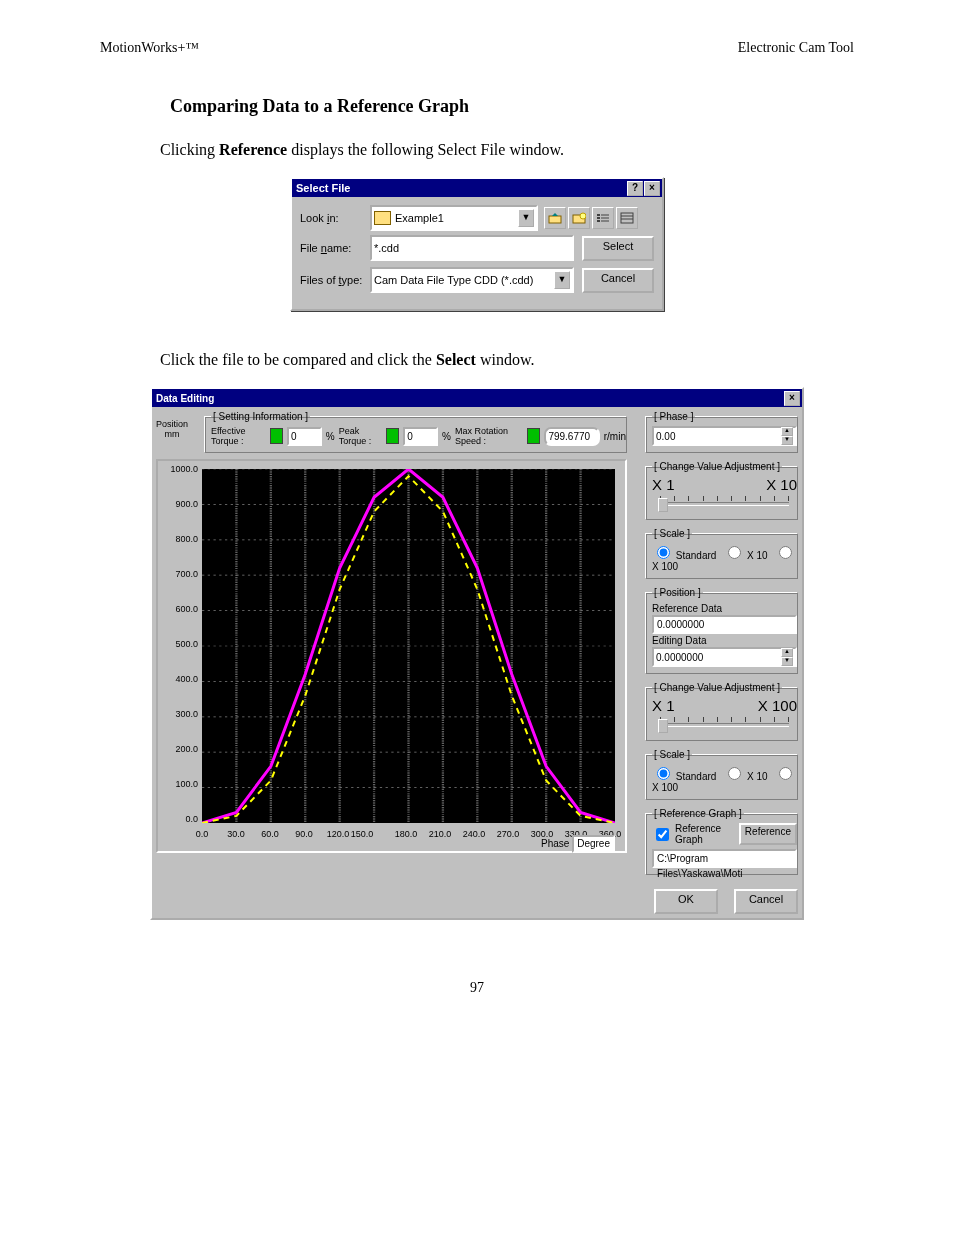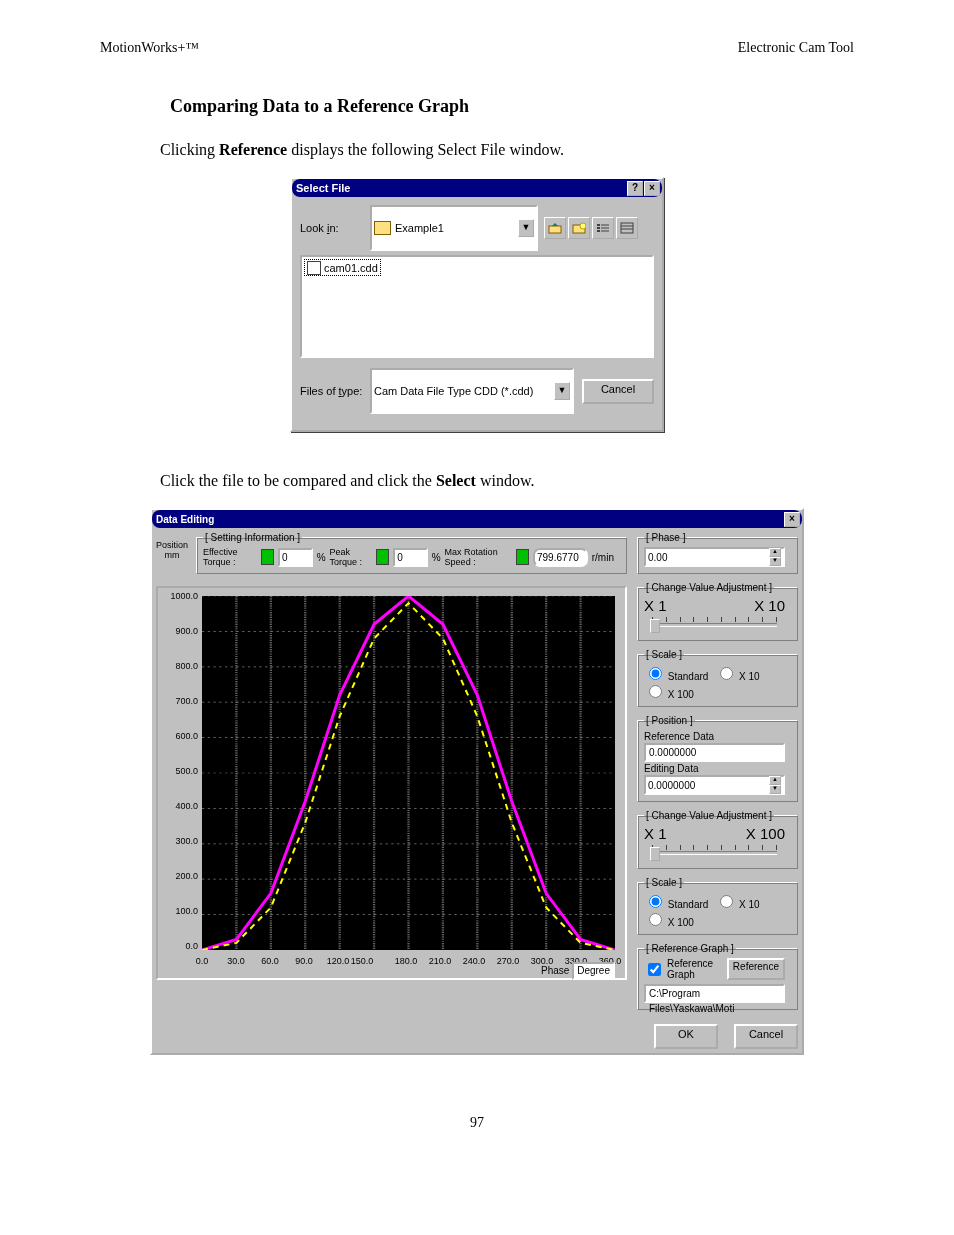--- a/index.html
+++ b/index.html
@@ -43,21 +43,20 @@
     box-shadow: 1px 1px 0 #404040;
   }
   .titlebar {
     background: #000080;
     color: #fff;
     display: flex;
     align-items: center;
     height: 18px;
     padding: 0 2px 0 4px;
     font-weight: bold;
-    border-radius: 8px;
   }
   .titlebar .title-btns {
     margin-left: auto;
     display: flex;
     gap: 1px;
   }
   .title-btns .tbtn {
     width: 14px;
     height: 13px;
     background: #c0c0c0;
@@ -78,21 +77,21 @@
     margin-bottom: 4px;
   }
   .lbl {
     width: 70px;
   }
   .lbl .ul { text-decoration: underline; }
   .combo, .textin {
     border: 2px inset #fff;
     background: #fff;
     height: 18px;
-    padding: 12px 2px;
+    padding: 2px 2px;
     display: flex;
     align-items: center;
     flex: 1;
     font-size: 11px;
   }
   .combo .folder-ico {
     width: 15px; height: 12px;
     background: #ffe080;
     border: 1px solid #806000;
     margin-right: 4px;
@@ -168,22 +167,22 @@
     padding: 4px;
     display: flex;
     gap: 6px;
   }
   .leftcol { flex: 1; display: flex; flex-direction: column; }
   .rightcol { width: 165px; display: flex; flex-direction: column; gap: 4px; }
   fieldset {
     border: 1px solid #808080;
     border-top-color: #fff;
     border-left-color: #fff;
-    margin: 0 0 4px 4px;
-    padding: 4px 12px 6px 6px;
+    margin: 0 0 4px 12px;
+    padding: 4px 0 6px 6px;
     box-shadow: inset 1px 1px 0 #808080;
     position: relative;
   }
   fieldset > legend {
     font-size: 10px;
     color: #000;
     padding: 0 2px;
   }
   .setting-row {
     display: flex;
@@ -202,21 +201,21 @@
     padding: 0 2px;
     font-size: 10px;
     line-height: 15px;
   }
   .si-stack { display: flex; flex-direction: column; align-items: center; font-size: 9px; line-height: 10px; }
   .chart-area {
     border: 2px inset #fff;
     background: #c0c0c0;
     height: 390px;
     position: relative;
-    margin-top: 8px;
+    margin-top: 2px;
     padding-left: 30px;
   }
   .plot {
     position: absolute;
     left: 44px; top: 8px; right: 10px; bottom: 28px;
     background: #000;
   }
   .plot svg { width: 100%; height: 100%; display: block; }
   .ytick {
     position: absolute;
@@ -333,28 +332,29 @@
         <div class="tbico">
           <svg width="14" height="12">
               <rect x="1" y="1" width="12" height="10" fill="none" stroke="#404040"></rect>
               <line x1="1" y1="4" x2="13" y2="4" stroke="#404040"></line>
               <line x1="1" y1="7" x2="13" y2="7" stroke="#404040"></line>
             </svg>
         </div>
       </div>
     </div>
 
-    <div class="filelist">
-      <div class="file-item">
-        <span class="doc-ico"></span>
-        <span>cam01.cdd</span>
-      </div>
-    </div>
 
     <div class="bottom-rows">
+      <div class="row">
+        <div class="lbl"><span>File </span><span class="ul">n</span><span>ame:</span></div>
+        <div class="textin">
+            <span>*.cdd</span>
+          </div>
+        <div class="wbtn">Select</div>
+      </div>
       <div class="row">
         <div class="lbl"><span>Files of </span><span class="ul">t</span><span>ype:</span></div>
         <div class="combo">
           <span>Cam Data File Type CDD (*.cdd)</span>
           <span class="drop">▼</span>
         </div>
         <div class="wbtn">Cancel</div>
       </div>
     </div>
   </div>

